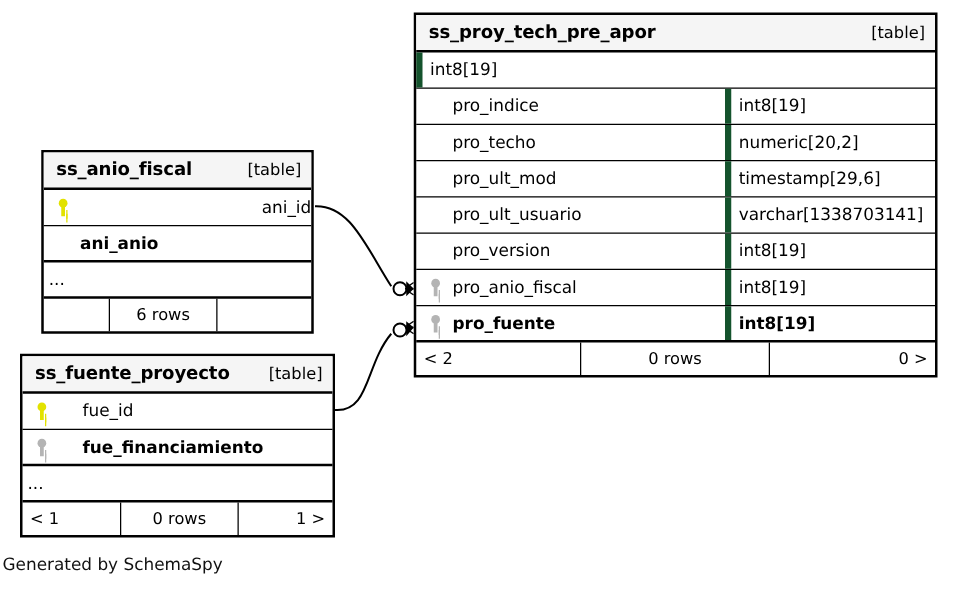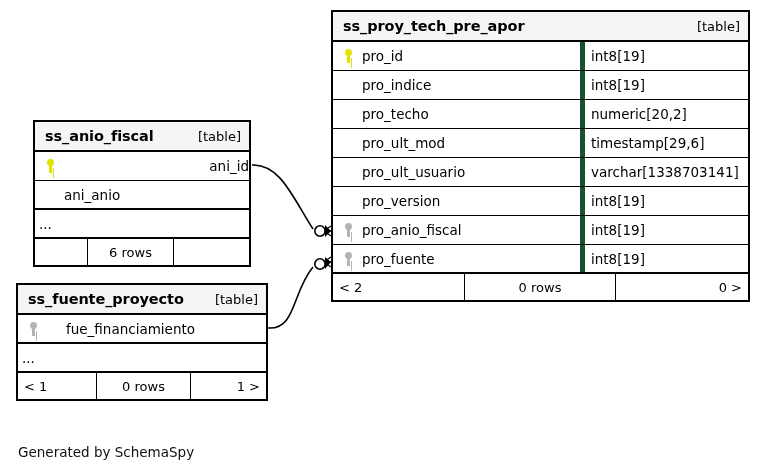--- a/index.html
+++ b/index.html
@@ -66,21 +66,21 @@
   }
 
   .tbl-row {
     display: flex;
     align-items: stretch;
     border-bottom: 1px solid #000000;
     box-sizing: border-box;
     height: 29px;
     white-space: nowrap;
   }
-  .tbl-row.last-col-row { border-bottom: 2px solid #000000; }
+  .tbl-row.last-col-row { border-bottom: 2px solid #000000; font-weight: bold; }
 
   .col-name {
     display: flex;
     align-items: center;
     box-sizing: border-box;
     flex: 1 1 auto;
     min-width: 0;
     padding-left: 6px;
     font-size: 13.5px;
   }
@@ -152,21 +152,21 @@
     padding: 0 6px;
     white-space: nowrap;
   }
   .foot-left   { justify-content: flex-start; }
   .foot-center { justify-content: center; border-left: 1px solid #000; border-right: 1px solid #000; }
   .foot-right  { justify-content: flex-end; }
 
   
   #credit {
     position: absolute;
-    left: 18px;
+    left: 2px;
     top: 444px;
     font-size: 13.5px;
     color: #111111;
     white-space: nowrap;
   }
 </style>
 </head>
 <body>
 
 <div id="canvas">
@@ -197,26 +197,20 @@
   </svg>
 
   <div class="table-node" id="node-main" style="left:331px; top:10px; width:419px;">
 
     <div class="tbl-header">
       <span class="tbl-title">ss_proy_tech_pre_apor</span>
       <span class="tbl-kind">[table]</span>
     </div>
 
     <div class="tbl-row">
-      <div class="col-name" style="width:247px; flex:0 0 247px;">
-        <span class="keyslot">
-            <span class="key-icon key-pk"></span>
-          </span>
-        <span class="name-text">pro_id</span>
-      </div>
       <div class="col-type" style="flex:1 1 auto;">
         <span>int8[19]</span>
       </div>
     </div>
 
     <div class="tbl-row">
       <div class="col-name" style="width:247px; flex:0 0 247px;">
         <span class="keyslot"></span>
         <span class="name-text">pro_indice</span>
       </div>
@@ -327,20 +321,28 @@
     </div>
   </div>
 
   <div class="table-node" id="node-fuente" style="left:16px; top:283px; width:252px;">
 
     <div class="tbl-header">
       <span class="tbl-title">ss_fuente_proyecto</span>
       <span class="tbl-kind">[table]</span>
     </div>
 
+    <div class="tbl-row">
+      <div class="col-name" style="flex:1 1 auto;">
+        <span class="keyslot">
+            <span class="key-icon key-pk"></span>
+          </span>
+        <span class="name-text" style="padding-left:24px;">fue_id</span>
+      </div>
+    </div>
 
     <div class="tbl-row last-col-row">
       <div class="col-name" style="flex:1 1 auto;">
         <span class="keyslot">
             <span class="key-icon key-fk"></span>
           </span>
         <span class="name-text" style="padding-left:24px;">fue_financiamiento</span>
       </div>
     </div>
 

